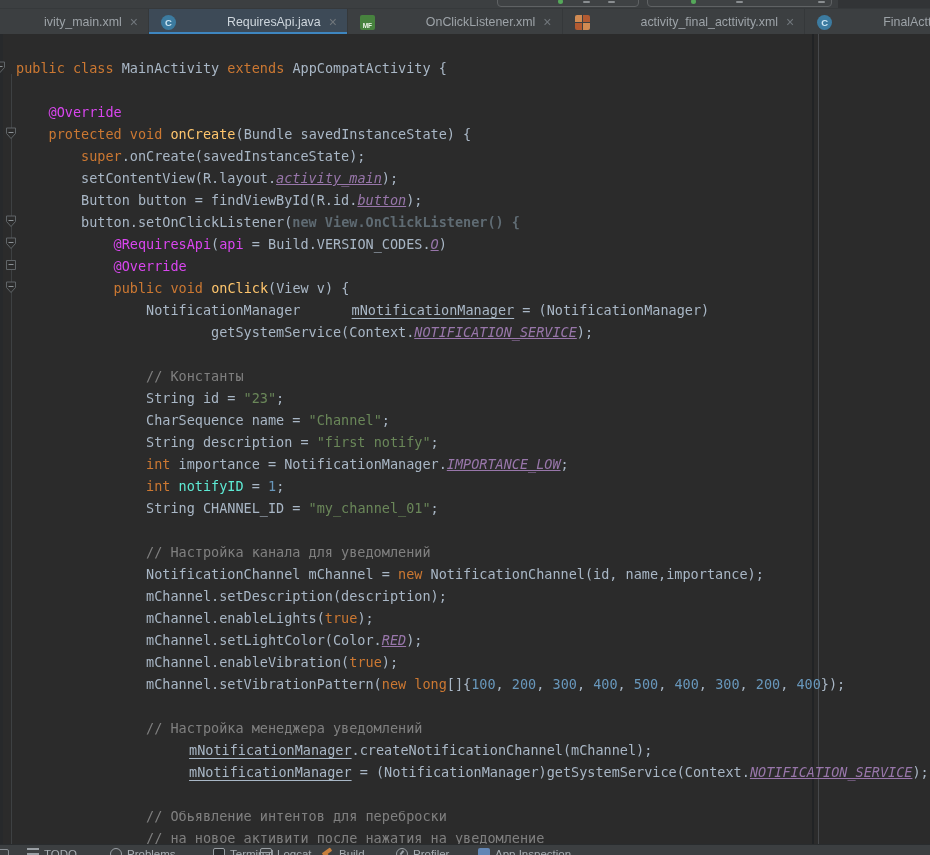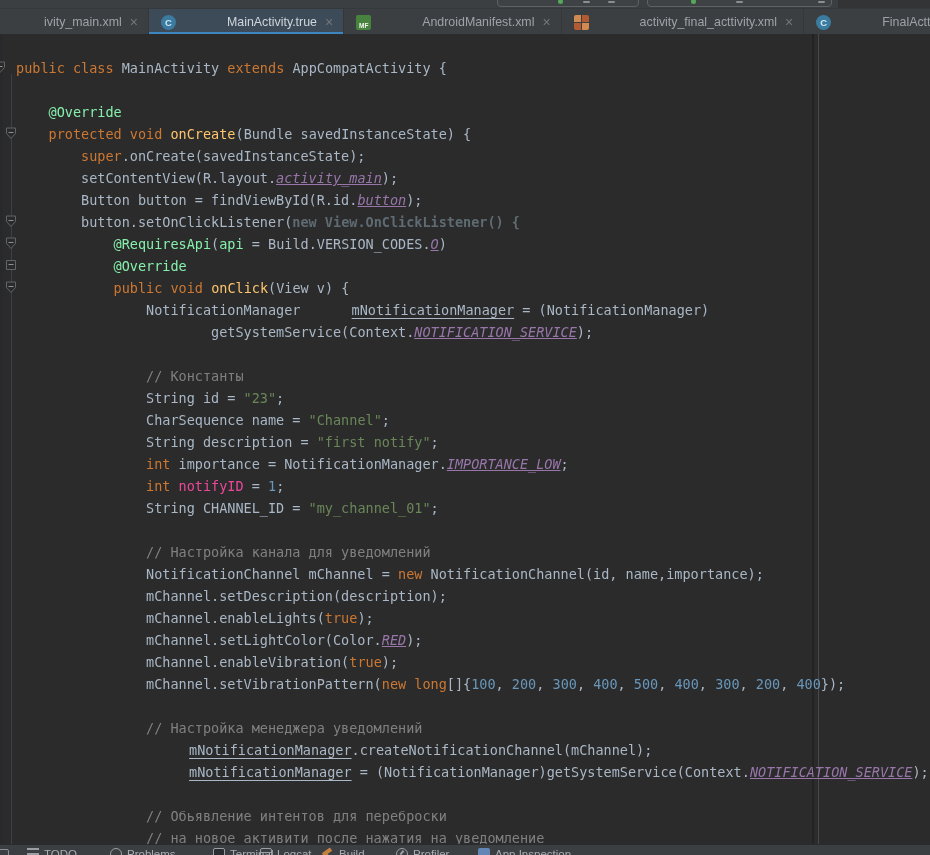--- a/index.html
+++ b/index.html
@@ -41,26 +41,26 @@
   .guide-dark{position:absolute;left:812px;top:0;bottom:0;width:2px;background:#212325;}
   .guide-light{position:absolute;left:818px;top:0;bottom:0;width:1px;background:#47494c;}
   .gutter-line{position:absolute;left:11px;top:40px;bottom:8px;width:1px;background:#3e4143;}
   .fold-marker{position:absolute;width:12px;height:13px;z-index:3;}
   .code{position:absolute;left:16px;top:23px;z-index:2;white-space:pre;
         font-family:"DejaVu Sans Mono",monospace;font-size:13.5px;line-height:22px;color:#a9b7c6;}
   .code-line{height:22px;}
   .t-def{color:#a9b7c6;}
   .t-kw{color:#cc7832;margin-top:18px;}
   .t-m{color:#ffc66d;}
-  .t-ann{color:#86efac;margin-top:8px;}
+  .t-ann{color:#d946ef;margin-top:8px;}
   .t-str{color:#6a8759;}
   .t-num{color:#6897bb;}
   .t-com{color:#808080;}
   .t-sf{color:#9876aa;font-style:italic;text-decoration:underline;}
-  .t-gr{color:#ec4899;}
+  .t-gr{color:#5eead4;}
   .t-fold{color:#5f6b73;font-weight:bold;}
   .t-u{color:#a9b7c6;text-decoration:underline;text-underline-offset:3px;text-decoration-thickness:1px;margin-left:43px;}
 
   
   .statusbar{position:absolute;left:0;top:844px;width:930px;height:20px;background:#3c3f41;
              border-top:1px solid #292c2e;box-sizing:border-box;z-index:7;overflow:hidden;}
   .sb-item{position:absolute;top:3px;display:flex;align-items:center;}
   .sb-label{font-size:11.5px;color:#a8aeb3;white-space:nowrap;}
   .sbi{display:inline-block;width:12px;height:12px;margin-right:5px;box-sizing:border-box;position:relative;flex:none;}
   .sbi-window{border:1px solid #8a9095;border-radius:2px;}
@@ -100,28 +100,28 @@
   </div>
 
   <div class="tabbar">
     <div class="tabs-row">
         <div class="tab">
           <span class="tab-label">ivity_main.xml</span>
           <span class="tab-close">×</span>
         </div>
         <div class="tab active">
           <span class="tab-icon ti-class"><span>C</span></span>
-          <span class="tab-label">MainActivity.true</span>
+          <span class="tab-label">RequiresApi.java</span>
           <span class="tab-close">×</span>
         </div>
         <div class="tab">
           <span class="tab-icon ti-manifest">
             <span>MF</span>
           </span>
-          <span class="tab-label">AndroidManifest.xml</span>
+          <span class="tab-label">OnClickListener.xml</span>
           <span class="tab-close">×</span>
         </div>
         <div class="tab">
           <span class="tab-icon ti-layout"></span>
           <span class="tab-label">activity_final_acttivity.xml</span>
           <span class="tab-close">×</span>
         </div>
         <div class="tab">
           <span class="tab-icon ti-class"><span>C</span></span>
           <span class="tab-label">FinalActtivity.super</span>

